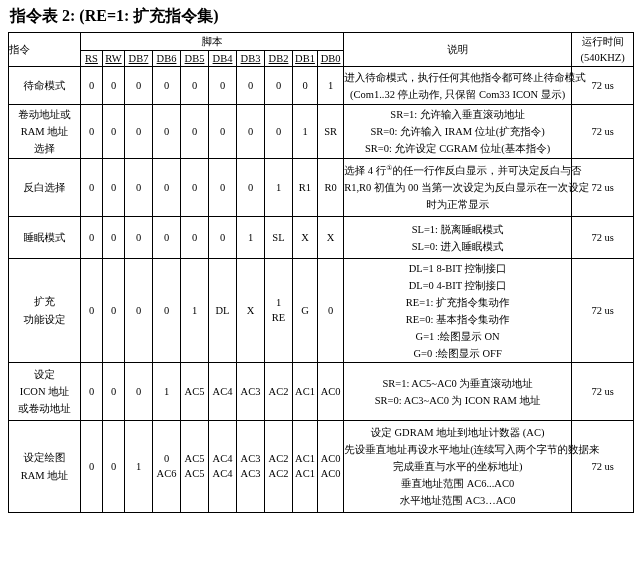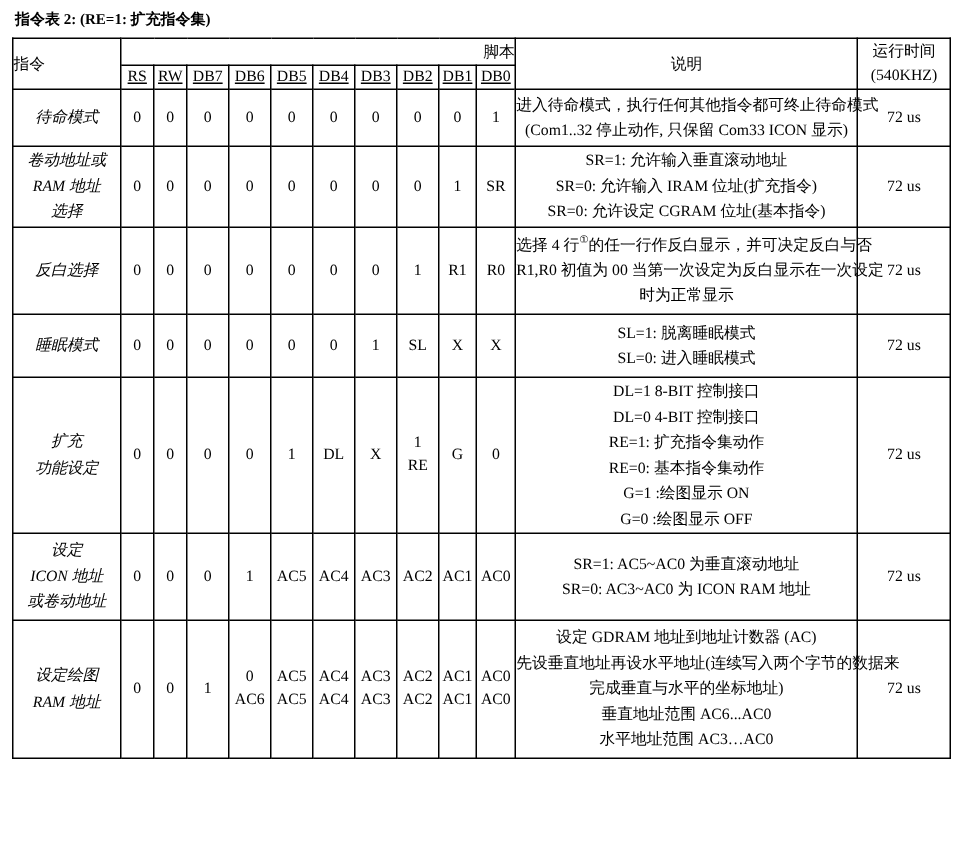--- a/index.html
+++ b/index.html
@@ -15,21 +15,21 @@
     overflow: hidden;
   }
   .page {
     position: relative;
     width: 640px;
     height: 565px;
     box-sizing: border-box;
     padding: 6px 8px 0 8px;
   }
   .doc-title {
-    font-size: 10px;
+    font-size: 16px;
     font-weight: bold;
     margin: 0 0 5px 2px;
     letter-spacing: 0px;
   }
   table.main {
     border-collapse: collapse;
     width: 624px;
     table-layout: fixed;
   }
   table.main td, table.main th {
@@ -37,21 +37,21 @@
     padding: 0;
     vertical-align: middle;
     font-weight: normal;
     font-size: 10.5px;
   }
   .hdr-cmd {
     text-align: left;
     font-size: 11px;
   }
   .hdr-pin {
-    text-align: right;
+    text-align: center;
     font-size: 11px;
   }
   .hdr-desc {
     text-align: center;
     font-size: 11px;
   }
   .hdr-time {
     text-align: center;
     font-size: 10.5px;
     line-height: 1.5;
@@ -61,21 +61,20 @@
     text-align: center;
     font-size: 9.5px;
     height: 15px;
     text-decoration: underline;
   }
   .cmd-cell {
     text-align: center;
     font-size: 10.5px;
     line-height: 1.65;
     padding: 2px 1px;
-    font-style: italic;
   }
   .bit {
     text-align: center;
     font-size: 10px;
     line-height: 1.5;
   }
   .desc {
     text-align: center;
     font-size: 10px;
     line-height: 1.62;

